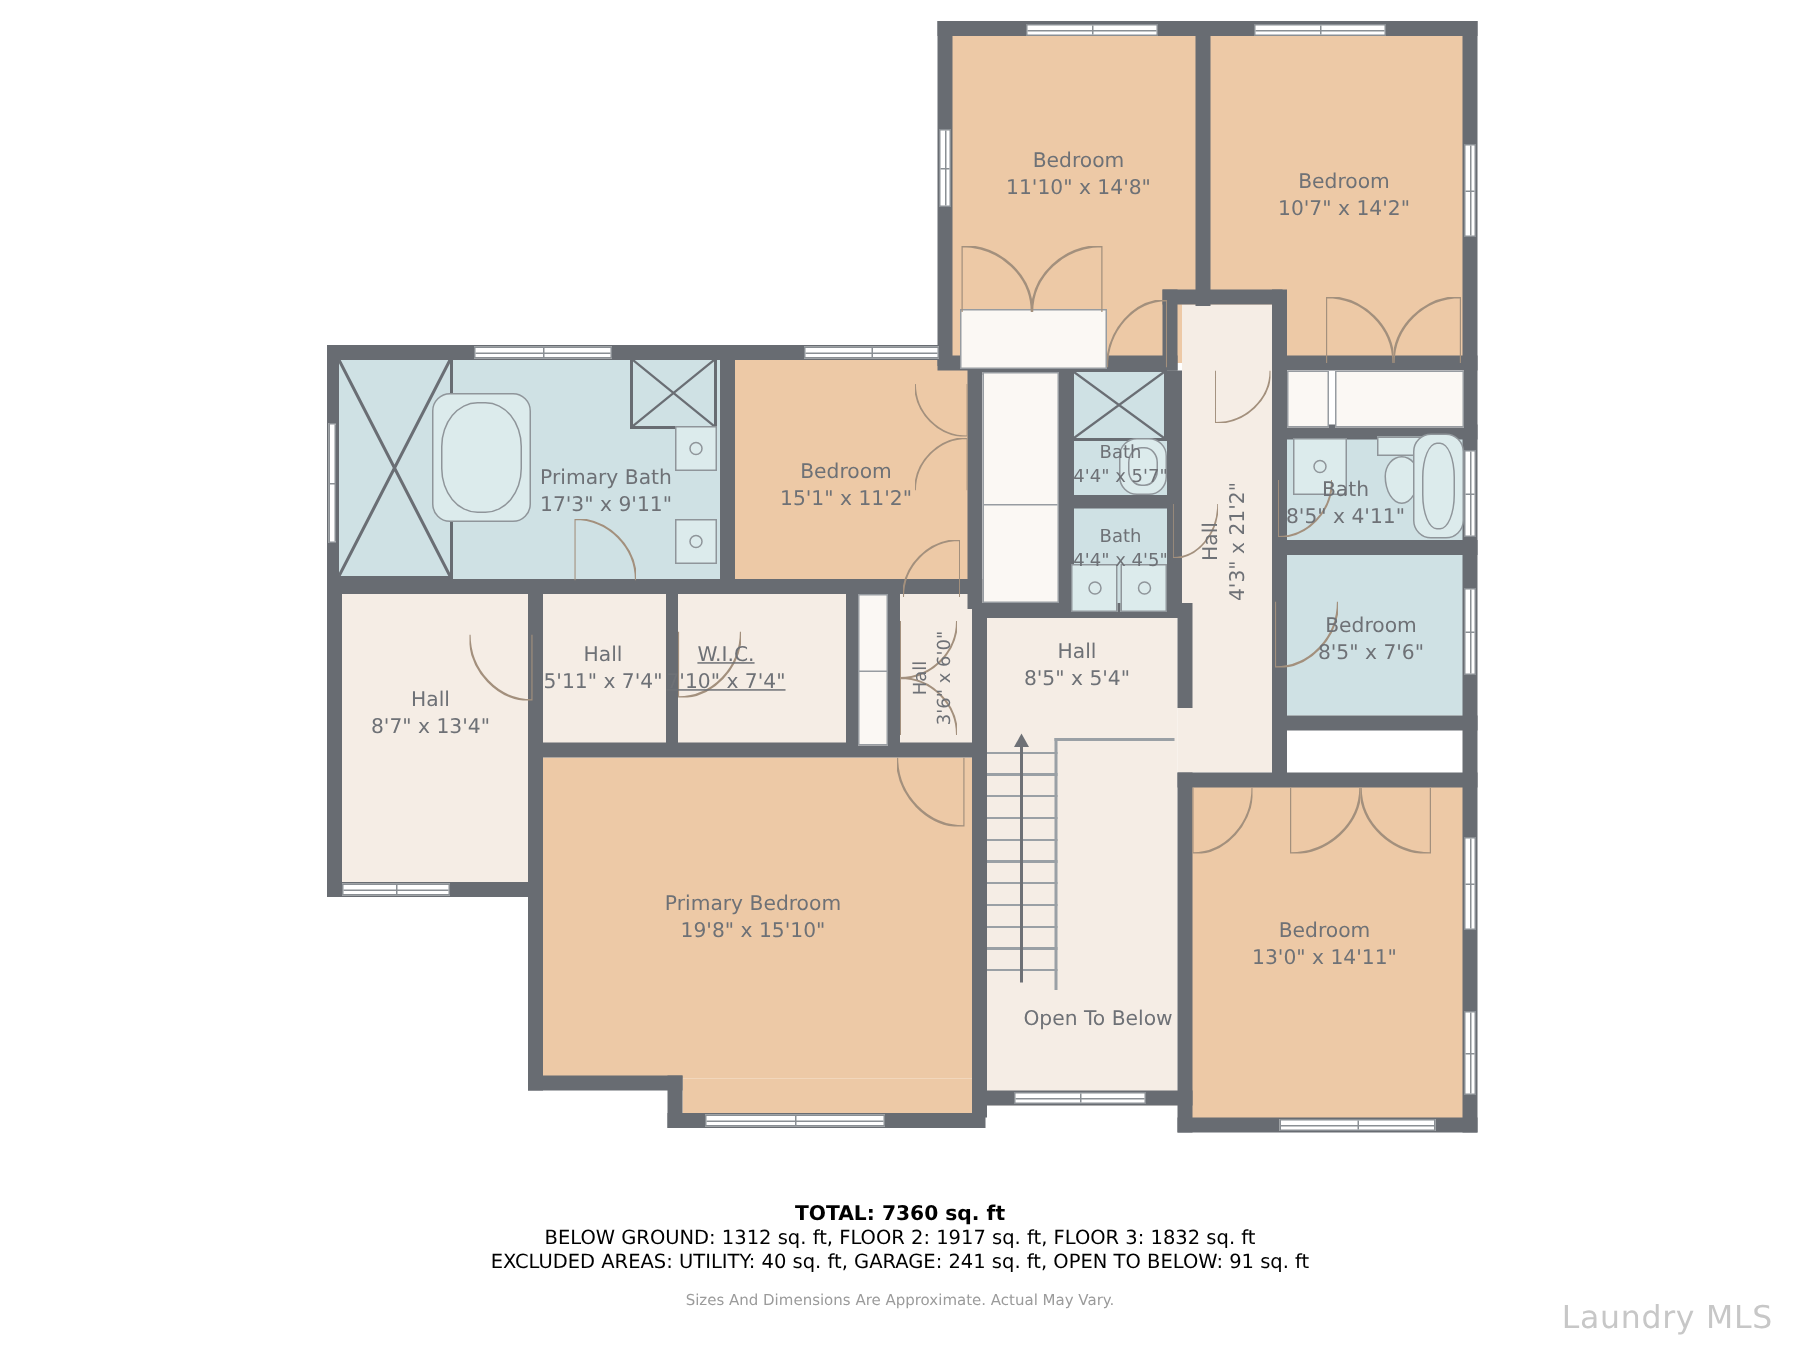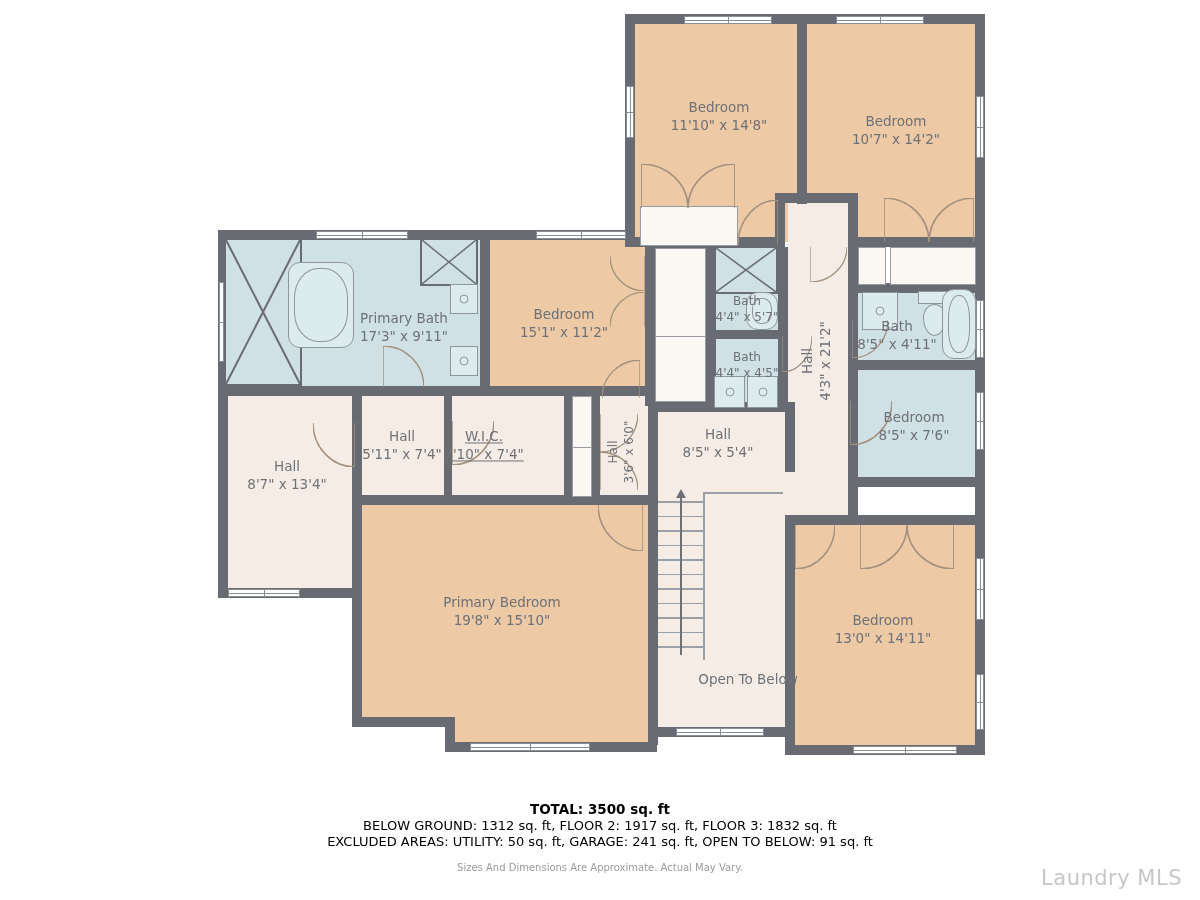--- a/index.html
+++ b/index.html
@@ -328,21 +328,21 @@
     <div>8'5" x 5'4"</div>
   </div>
 <div class="lbl" style="left:502px;top:612px;">
     <div>Primary Bedroom</div>
     <div>19'8" x 15'10"</div>
   </div>
 <div class="lbl" style="left:883px;top:630px;">
     <div>Bedroom</div>
     <div>13'0" x 14'11"</div>
   </div>
-<div class="lbl" style="left:748px;top:680px;">
+<div class="lbl" style="left:732px;top:680px;">
     <div>Open To Below</div>
   </div>
 
-<div class="footer f-total">TOTAL: 3500 sq. ft</div>
+<div class="footer f-total">TOTAL: 7360 sq. ft</div>
 <div class="footer f-line f-areas">BELOW GROUND: 1312 sq. ft, FLOOR 2: 1917 sq. ft, FLOOR 3: 1832 sq. ft</div>
-<div class="footer f-line f-excluded">EXCLUDED AREAS: UTILITY: 50 sq. ft, GARAGE: 241 sq. ft, OPEN TO BELOW: 91 sq. ft</div>
+<div class="footer f-line f-excluded">EXCLUDED AREAS: UTILITY: 40 sq. ft, GARAGE: 241 sq. ft, OPEN TO BELOW: 91 sq. ft</div>
 <div class="footer f-disclaimer">Sizes And Dimensions Are Approximate. Actual May Vary.</div>
 <div class="watermark">Laundry MLS</div>
 
 </body></html>

